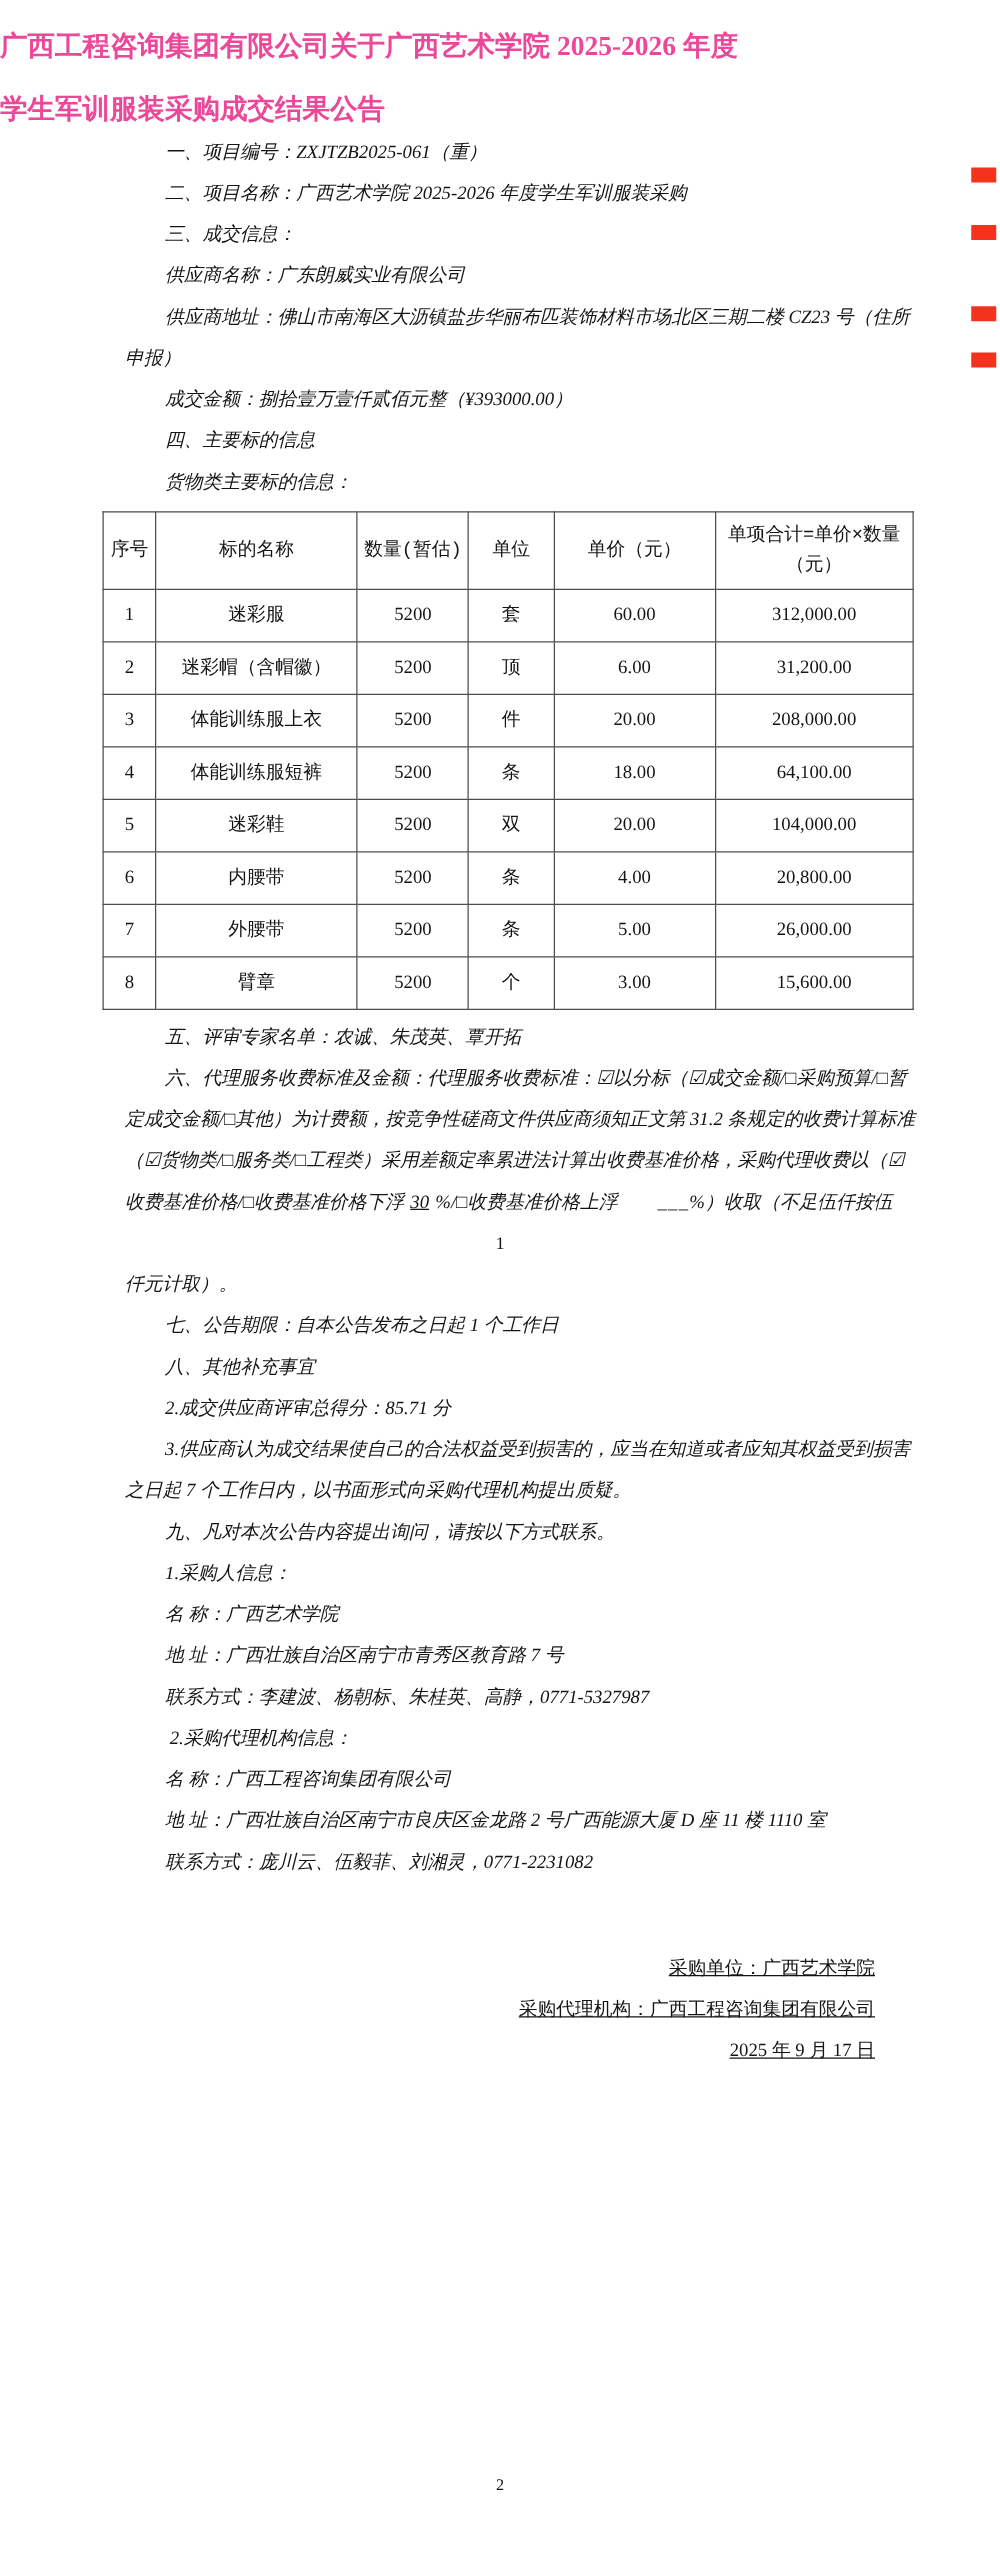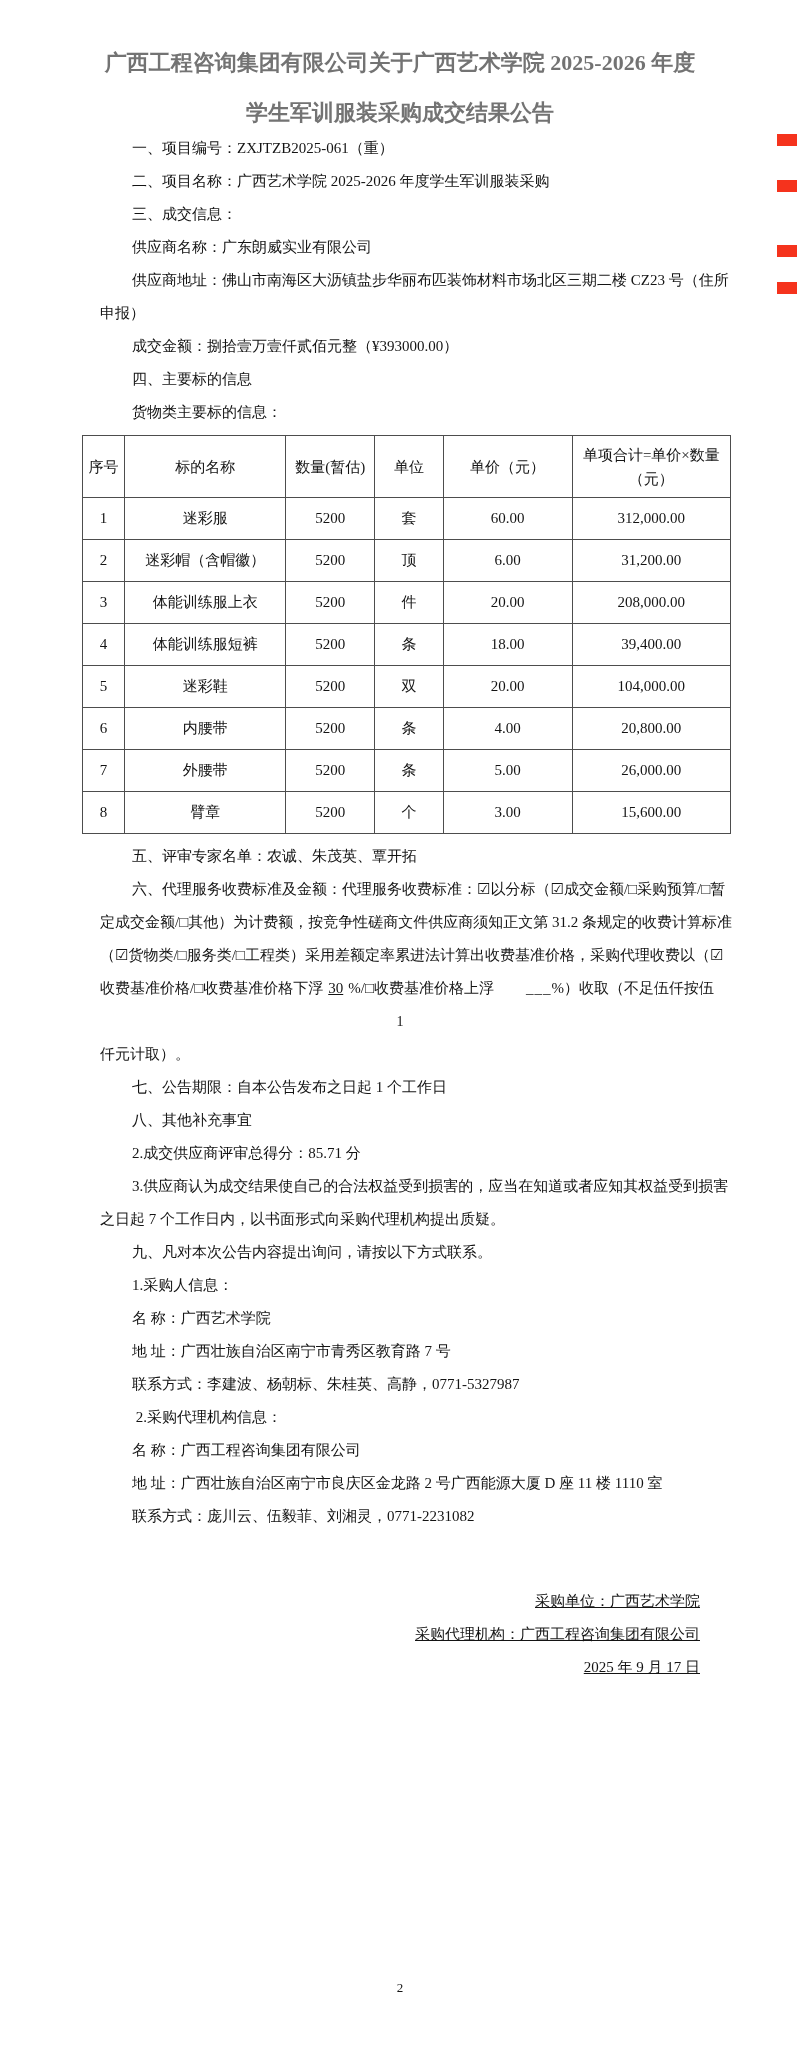--- a/index.html
+++ b/index.html
@@ -1,27 +1,27 @@
 <!DOCTYPE html>
 <html><head>
 <meta charset="utf-8">
 <style>
   html,body{margin:0;padding:0;background:#ffffff;}
   body{width:800px;font-family:"Liberation Serif","DejaVu Serif",serif;color:#141414;}
   .page{position:relative;width:800px;height:2047px;background:#fff;overflow:hidden;}
-  .doc-title{padding-top:38px;text-align:center;font-weight:bold;font-size:22px;line-height:50px;color:#737373;}
+  .doc-title{padding-top:12px;font-weight:bold;font-size:22px;line-height:50px;color:#ec4899;}
   .content{margin-top:-6px;padding:0 64px 0 100px;font-size:15px;line-height:33px;}
-  .content p{margin:0;text-indent:32px;white-space:pre-wrap;}
+  .content p{margin:0;text-indent:32px;white-space:pre-wrap;font-style:italic;}
   .content p.no-indent{text-indent:0;}
   .inline-pagenum{margin:0 -64px 0 -100px;text-align:center;line-height:33px;font-size:14px;}
   .fee-num{text-decoration:underline;padding:0 5px;}
   .fee-blank{letter-spacing:1px;margin-left:32px;}
   table.goods{border-collapse:collapse;table-layout:fixed;margin:6px 0 6px -18px;width:649px;text-align:center;font-size:15px;}
   table.goods th,table.goods td{border:1px solid #4d4d4d;padding:0 2px;font-weight:normal;vertical-align:middle;overflow:hidden;}
-  table.goods thead tr{height:62px;}
+  table.goods thead tr{height:62px;font-family:Liberation Mono, monospace;}
   table.goods thead th{line-height:24px;}
   table.goods tbody tr{height:42px;}
   .c0{width:42px;} .c1{width:161px;} .c2{width:89px;} .c3{width:68px;} .c4{width:129px;} .c5{width:158px;}
   .sign-block{margin-top:52px;padding-right:100px;text-align:right;font-size:15px;line-height:33px;}
   .sign-block div{margin:0;text-decoration:underline;}
   .bottom-pagenum{position:absolute;left:0;right:0;top:1980px;text-align:center;font-size:13px;}
   .marker{position:absolute;left:777px;width:20px;height:12px;}
   .m1{top:134px;} .m2{top:180px;} .m3{top:245px;} .m4{top:282px;}
 </style>
 </head>
@@ -87,21 +87,21 @@
           <td>件</td>
           <td>20.00</td>
           <td>208,000.00</td>
         </tr>
         <tr>
           <td>4</td>
           <td>体能训练服短裤</td>
           <td>5200</td>
           <td>条</td>
           <td>18.00</td>
-          <td>39,400.00</td>
+          <td>64,100.00</td>
         </tr>
         <tr>
           <td>5</td>
           <td>迷彩鞋</td>
           <td>5200</td>
           <td>双</td>
           <td>20.00</td>
           <td>104,000.00</td>
         </tr>
         <tr>

